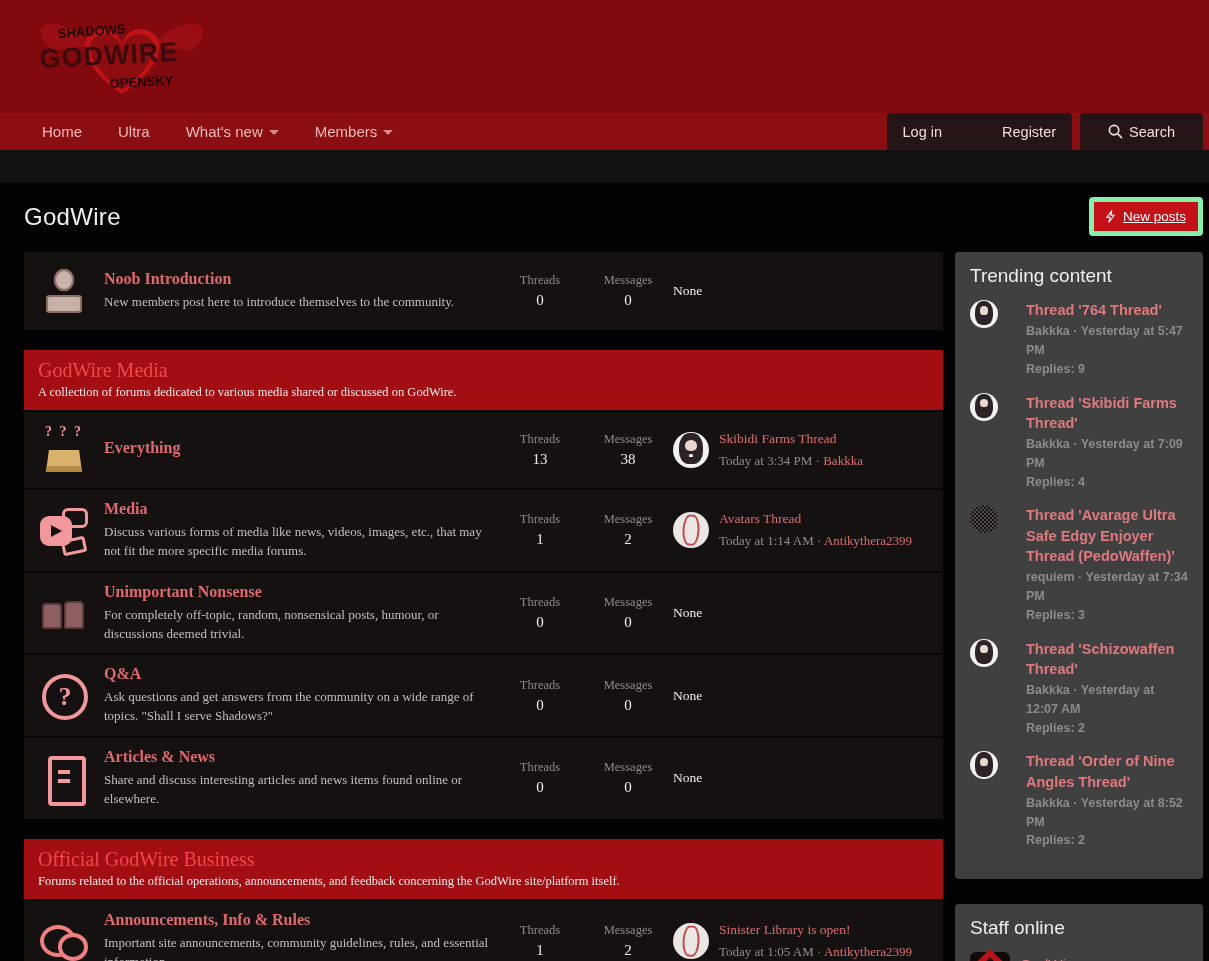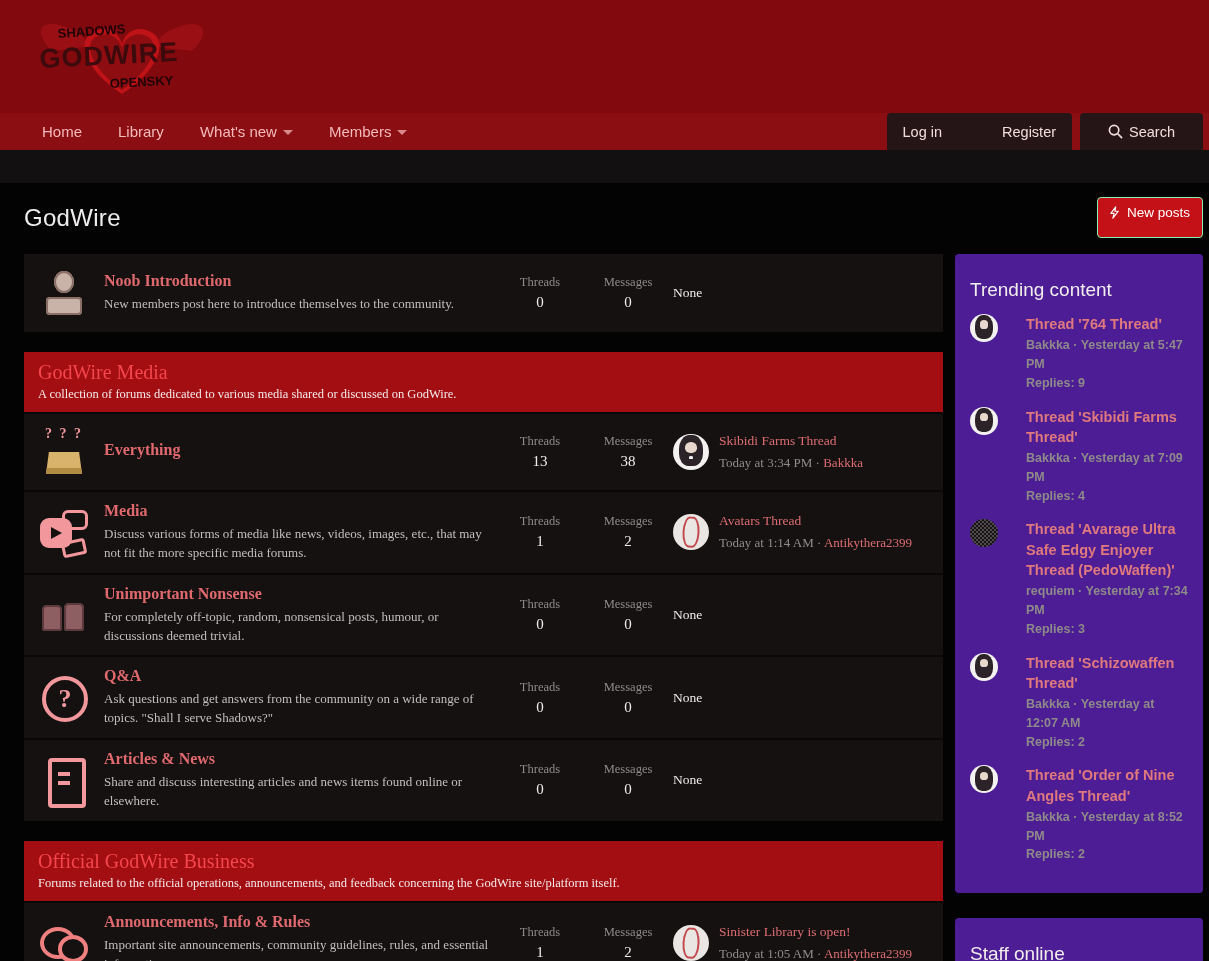--- a/index.html
+++ b/index.html
@@ -27,22 +27,22 @@
 
   
   .subnav { height:33px; background:#121010; display:flex; align-items:center; padding-left:24px; gap:4px; }
   .subnav a { color:#e9d9da; font-size:13.5px; padding:0 14px; }
   .subnav a:first-child { padding-left:6px; }
 
   
   .page { padding:14px 6px 0 24px; }
   .page-head { display:flex; justify-content:space-between; align-items:center; margin-bottom:16px; }
   .page-title { color:#efecec; font-size:24px; font-weight:normal; letter-spacing:.3px; }
-  .btn-newposts { background:#c41117; border:1px solid #86efac; color:#fff; font-size:13.5px;
-                  border-radius:4px; padding:7px 12px 17px 10px; display:flex; align-items:center; gap:6px; cursor:pointer; }
+  .btn-newposts { background:#c41117; border:5px solid #86efac; color:#fff; font-size:13.5px;
+                  border-radius:4px; padding:7px 12px 7px 10px; display:flex; align-items:center; gap:6px; cursor:pointer;text-decoration:underline; }
   .btn-newposts svg { width:13px; height:13px; }
 
   .layout { display:flex; gap:12px; align-items:flex-start; }
   .forums-col { width:919px; flex:none; }
   .sidebar { width:248px; flex:none; }
 
   
   .block { background:#151111; border-radius:0; margin-bottom:20px; overflow:hidden;font-family:Liberation Serif, serif; }
   .cat-header { background:#a30e13; padding:9px 14px 10px; }
   .cat-title { color:#f4464c; font-size:20px; font-weight:normal; margin-bottom:3px; }
@@ -111,21 +111,21 @@
                           align-items:center; justify-content:center; color:#f2989c; font-size:26px; font-weight:bold; }
   .icon-doc::before { content:""; left:8px; top:2px; width:30px; height:42px; border:4px solid #f2989c; border-radius:4px; }
   .icon-doc::after { content:""; left:18px; top:16px; width:12px; height:14px;
                      background:repeating-linear-gradient(#f2989c 0 4px, transparent 4px 9px); }
   .icon-chat::before { content:""; left:0; top:8px; width:28px; height:24px; border:4px solid #f08080;
                        border-radius:50%; }
   .icon-chat::after { content:""; left:18px; top:16px; width:22px; height:20px; border:4px solid #f08080;
                       border-radius:50%; background:#151111; }
 
   
-  .panel { background:#4c1d95; border-radius:4px; padding:25px 15px 15px; margin-bottom:25px; }
+  .panel { background:#404040; border-radius:4px; padding:13px 15px 15px; margin-bottom:25px; }
   .panel-title { color:#f2eded; font-size:19px; font-weight:normal; margin-bottom:13px; }
   .trend-item { display:flex; gap:28px; margin-bottom:14px;font-weight:bold; }
   .trend-text { min-width:0; }
   .trend-link { color:#e0797e; font-size:14.5px; line-height:1.4; display:block; margin-bottom:2px; }
   .trend-meta, .trend-replies { color:#8f8a8a; font-size:12.5px; line-height:1.5; }
   .staff-item { display:flex; gap:10px; align-items:center; }
   .staff-av { width:40px; height:40px; flex:none; position:relative; }
   .staff-name { color:#e0797e; font-size:15px; margin-bottom:2px; }
   .staff-role { color:#8f8a8a; font-size:12.5px; }
 </style>
@@ -146,21 +146,21 @@
   </div>
 </header>
 
 <nav class="main-nav">
   <ul class="nav-items">
     <li class="nav-item">
         <span>Home</span>
 
       </li>
       <li class="nav-item">
-        <span>Library</span>
+        <span>Ultra</span>
 
       </li>
       <li class="nav-item">
         <span>What's new</span>
         <span class="caret"></span>
       </li>
       <li class="nav-item">
         <span>Members</span>
         <span class="caret"></span>
       </li>

